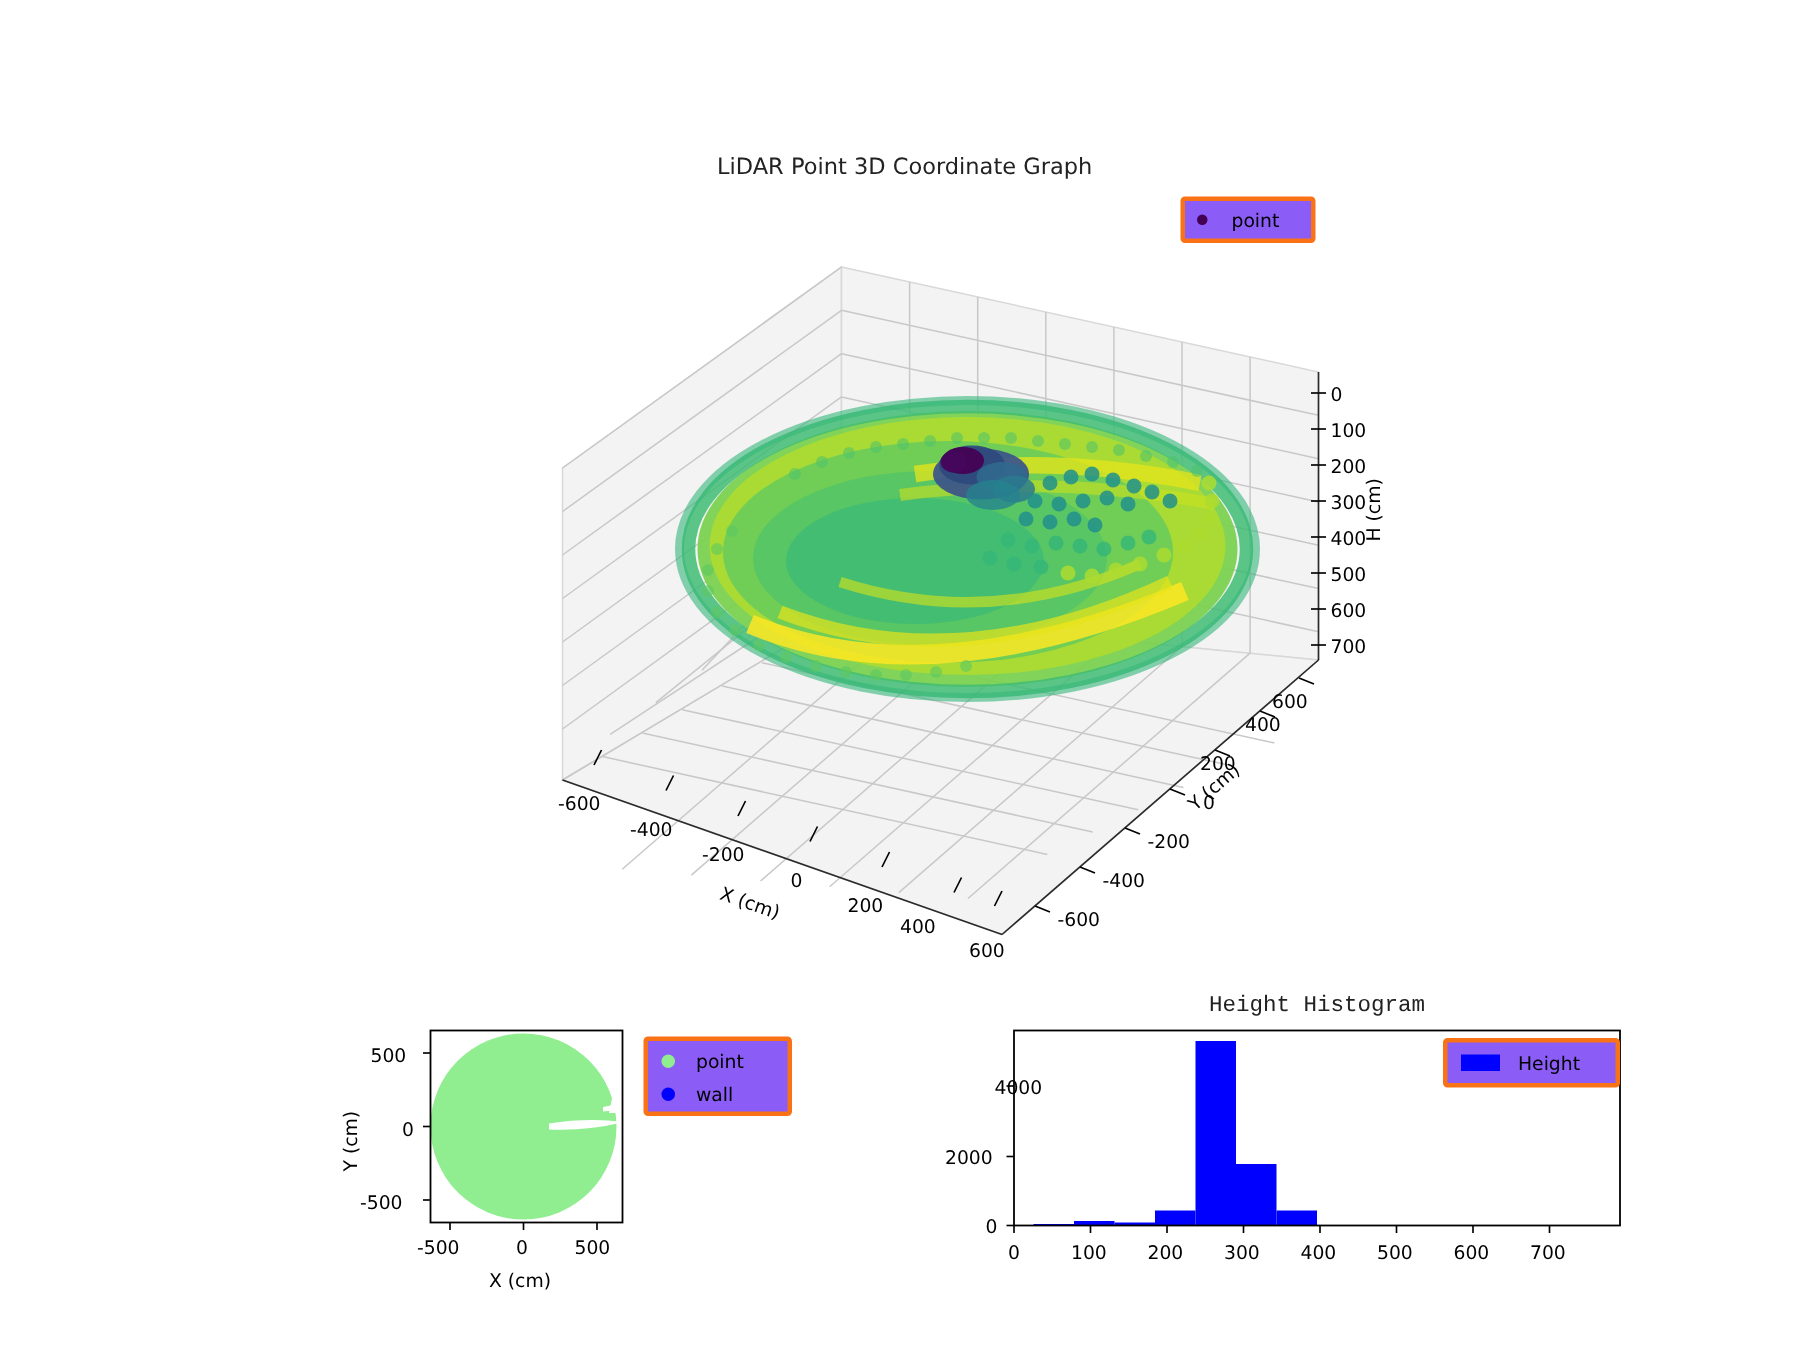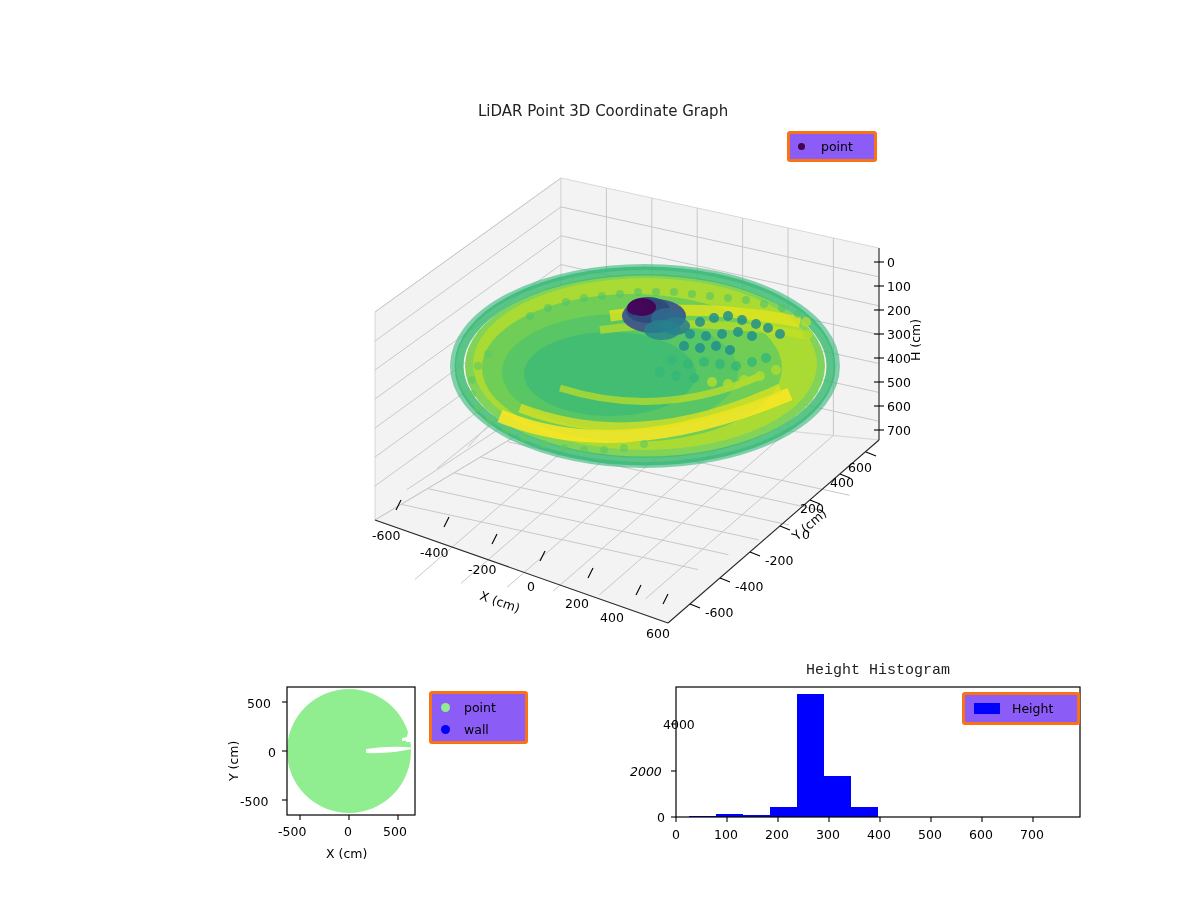--- a/index.html
+++ b/index.html
@@ -349,21 +349,21 @@
         <line x1="178" y1="171" x2="178" y2="176"></line>
         <line x1="229" y1="171" x2="229" y2="176"></line>
         <line x1="280" y1="171" x2="280" y2="176"></line>
         <line x1="331" y1="171" x2="331" y2="176"></line>
         <line x1="382" y1="171" x2="382" y2="176"></line>
         <line x1="433" y1="171" x2="433" y2="176"></line>
       </g>
     </svg>
 
     <div class="abs tick" style="left:57px;top:164px;">0</div>
-    <div class="abs tick" style="left:30px;top:118px;font-style:italic;">2000</div>
+    <div class="abs tick" style="left:30px;top:118px;">2000</div>
     <div class="abs tick" style="left:30px;top:71px;margin-left:33px;">4000</div>
 
     <div class="abs tick" style="left:72px;top:181px;">0</div>
     <div class="abs tick" style="left:114px;top:181px;">100</div>
     <div class="abs tick" style="left:165px;top:181px;">200</div>
     <div class="abs tick" style="left:216px;top:181px;">300</div>
     <div class="abs tick" style="left:267px;top:181px;">400</div>
     <div class="abs tick" style="left:318px;top:181px;">500</div>
     <div class="abs tick" style="left:369px;top:181px;">600</div>
     <div class="abs tick" style="left:420px;top:181px;">700</div>

